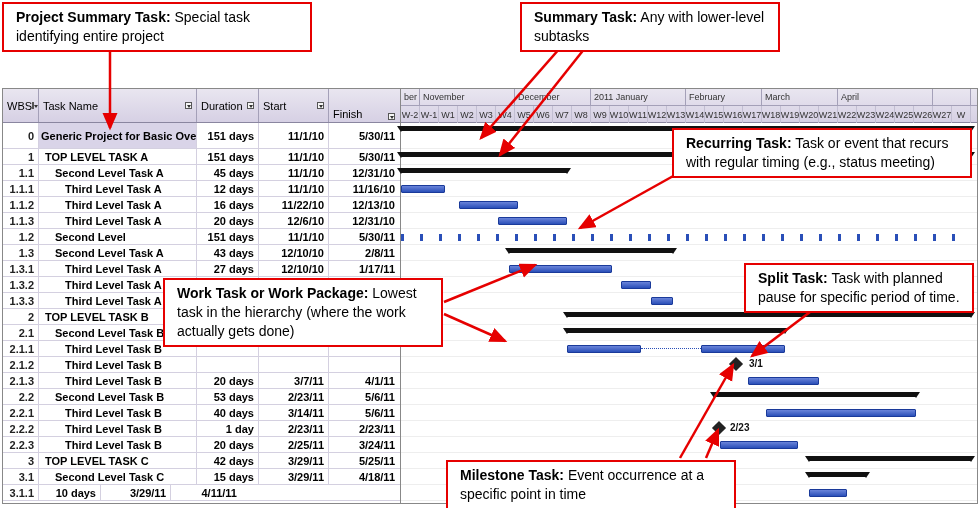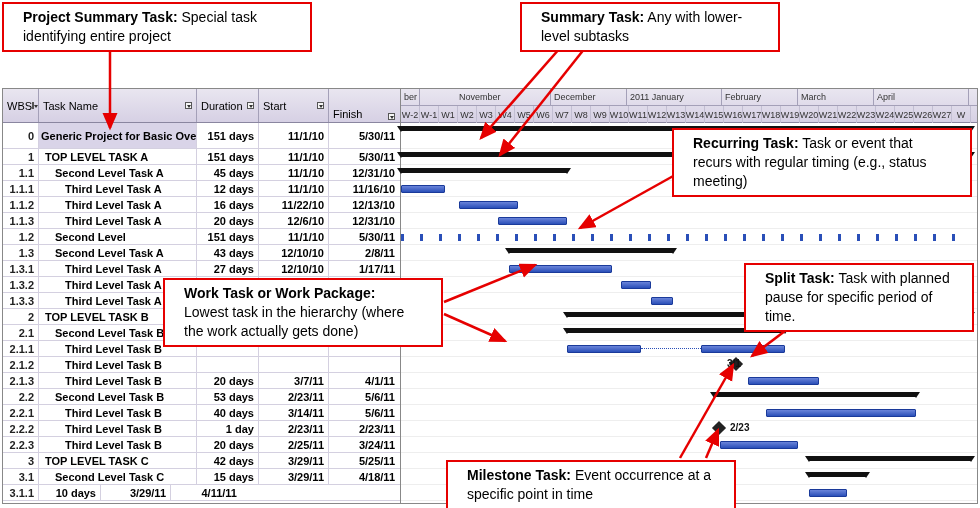--- a/index.html
+++ b/index.html
@@ -1,17 +1,17 @@
 <!DOCTYPE html>
 <html><head>
 <meta charset="utf-8">
 <style>
   * { box-sizing: border-box; margin: 0; padding: 0; }
   body { font-family: Arial, sans-serif; font-size: 11px; background: #fff; width: 980px; height: 508px; overflow: hidden; position: relative; }
-  .callout { position: absolute; background: #fff; border: 2px solid #e60000; padding: 4px 19px; font-size: 14px; line-height: 1.35; z-index: 50; }
+  .callout { position: absolute; background: #fff; border: 2px solid #e60000; padding: 4px 12px; font-size: 14px; line-height: 1.35; z-index: 50; }
   .callout b { font-weight: 700; }
   .arrow-line { position: absolute; z-index: 40; pointer-events: none; }
 
   .grid-wrap { position: absolute; left: 2px; top: 88px; right: 2px; height: 416px; border: 1px solid #888; background: #fff; display: flex; overflow: hidden; }
   .left-pane { width: 398px; flex: none; display: flex; flex-direction: column; border-right: 1px solid #888; }
   .right-pane { flex: 1; display: flex; flex-direction: column; position: relative; background: #fff; }
 
   .col-head { display: flex; background: linear-gradient(#e9e6f0,#d6d0e4); border-bottom: 1px solid #8a86a0; height: 34px; }
   .ch { display: flex; align-items: center; justify-content: space-between; padding: 2px 4px; border-right: 1px solid #a4a0b8; font-size: 11px; position: relative; }
   .ch .drop { width: 7px; height: 7px; border: 1px solid #555; background: #f5f5f5; position: relative; cursor: pointer; }
@@ -269,21 +269,21 @@
           <div class="c c3">10 days</div>
           <div class="c c4">3/29/11</div>
           <div class="c c5">4/11/11</div>
         </div>
       </div>
   </div>
   <div class="right-pane">
     <div class="timescale">
       <div class="ts-top" id="ts-top">
           <div style="width: 19px;">ber</div>
-          <div style="width: 95px; margin-left: 36px;">November</div>
+          <div style="width: 95px;">November</div>
           <div style="width: 76px;">December</div>
           <div style="width: 95px;">2011       January</div>
           <div style="width: 76px;">February</div>
           <div style="width: 76px;">March</div>
           <div style="width: 95px;">April</div>
           <div style="width: 38px;"></div>
         </div>
       <div class="ts-bot" id="ts-bot">
           <div>W-2</div>
           <div>W-1</div>
@@ -398,21 +398,21 @@
           <div class="sum-cap" style="left: 162px;"></div>
           <div class="sum-cap" style="left: 380px;"></div>
         </div>
         <div class="g-row">
           <div class="bar task" style="left: 166px; width: 74px;"></div>
           <div class="bar task" style="left: 300px; width: 84px;"></div>
           <div class="split-dot" style="left: 240px; width: 60px;"></div>
         </div>
         <div class="g-row">
           <div class="diamond" style="left: 330px;"></div>
-          <div class="mlabel" style="left: 326px;">3/1</div>
+          <div class="mlabel" style="left: 348px;">3/1</div>
         </div>
         <div class="g-row">
           <div class="bar task" style="left: 347px; width: 71px;"></div>
         </div>
         <div class="g-row">
           <div class="bar sum" style="left: 313px; width: 202px;"></div>
           <div class="sum-cap" style="left: 309px;"></div>
           <div class="sum-cap" style="left: 511px;"></div>
         </div>
         <div class="g-row">

